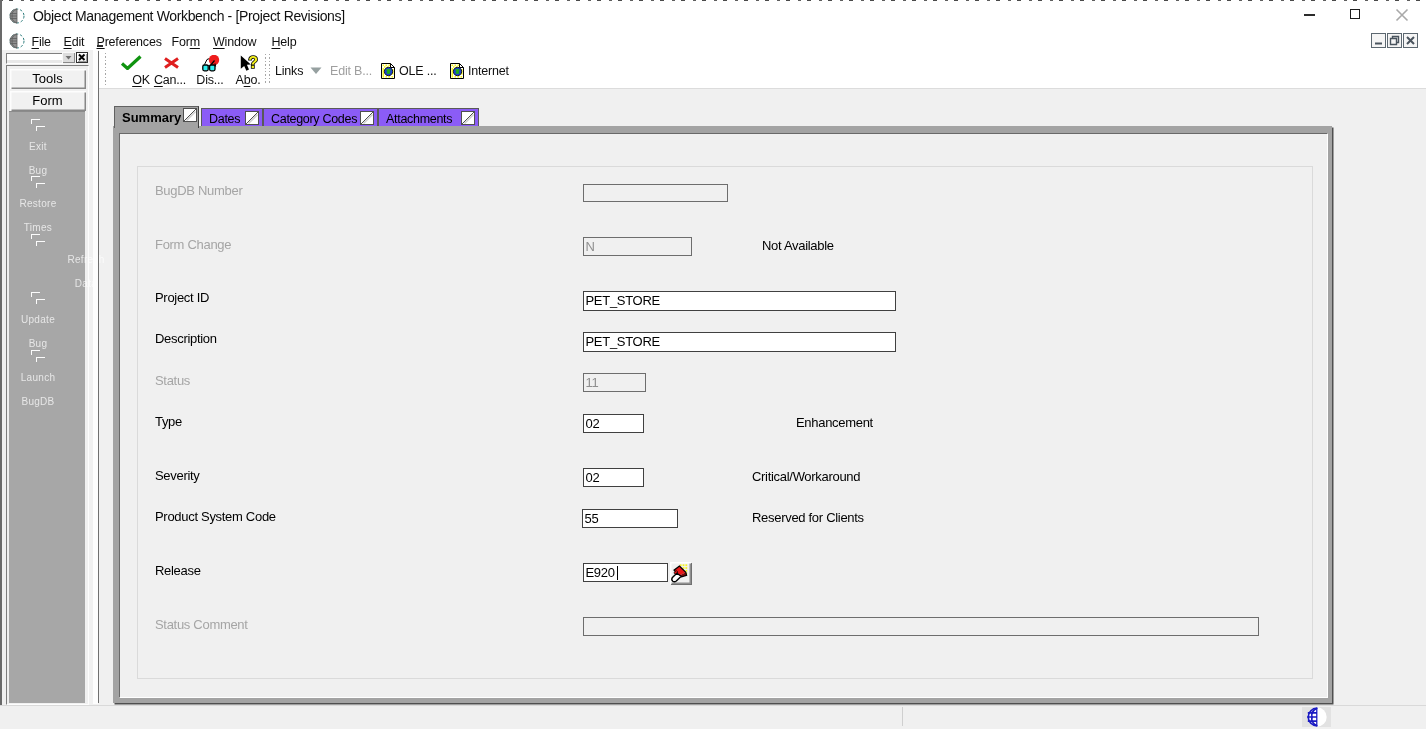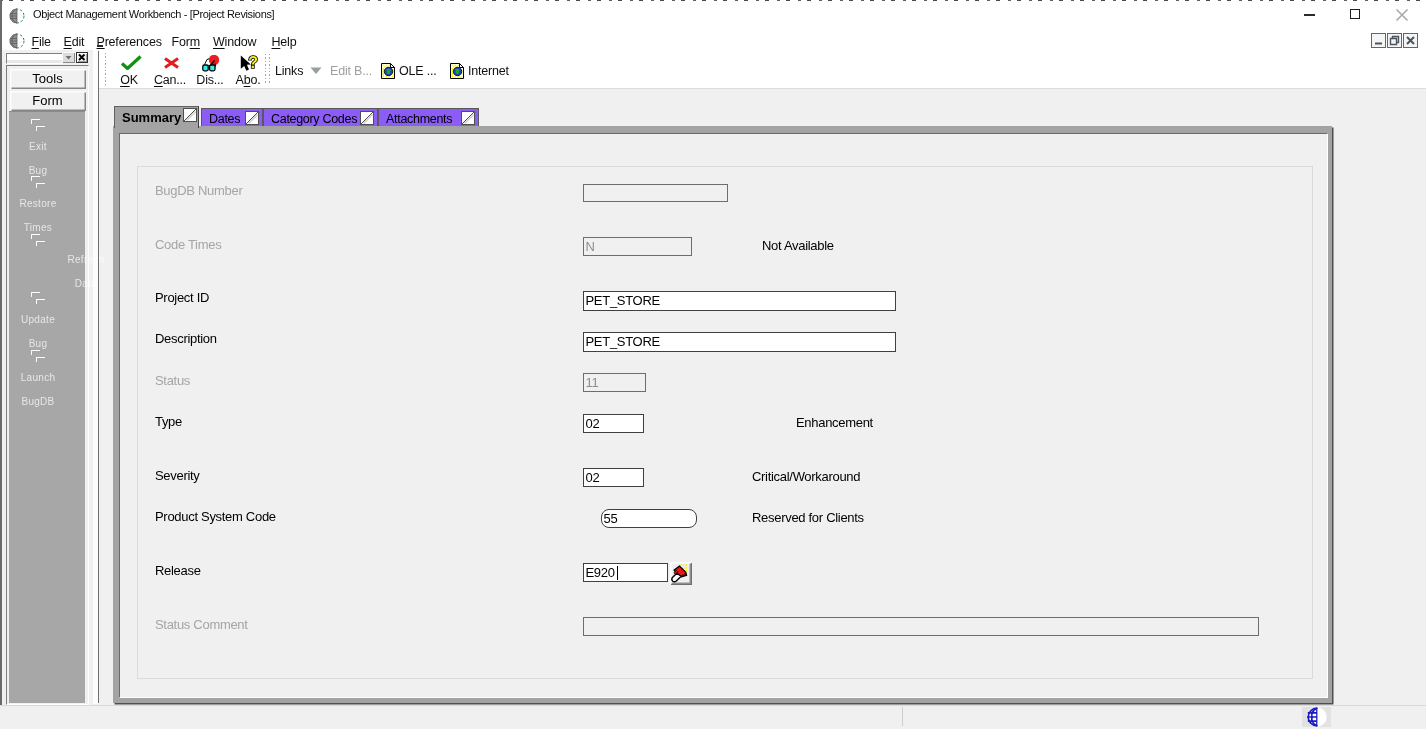--- a/index.html
+++ b/index.html
@@ -54,21 +54,21 @@
 
   <div class="abs" style="left:0;top:0;width:1426px;height:1px;background-image:repeating-linear-gradient(90deg,#5e5e5e 0 3px,transparent 3px 9px,#4a4a4a 9px 13px,transparent 13px 21px);"></div>
   <div class="abs" style="left:0;top:0;width:1.5px;height:729px;background:#6a6a6a;"></div>
   <div class="abs" style="left:0;top:727.5px;width:1426px;height:1.5px;background:#4f4f4f;"></div>
 
   <svg class="abs" style="left:9px;top:8px;" width="16" height="16" viewBox="0 0 16 16">
     <circle cx="8" cy="8" r="7" fill="none" stroke="#2e7d7d" stroke-width="1" stroke-dasharray="2.5 2"></circle>
     <path d="M8 1 A7 7 0 0 0 8 15 Z" fill="#909090"></path>
     <path d="M8 1 A7 7 0 0 0 8 15 M8 1 A11 7 0 0 0 3.2 8 A11 7 0 0 0 8 15 M8 1 L8 15 M1.4 5.5 L8 5.5 M1 8 L8 8 M1.4 10.5 L8 10.5" stroke="#5e5e5e" stroke-width="0.8" fill="none"></path>
   </svg>
-  <div class="abs" style="left:33px;top:7.5px;font-size:11px;letter-spacing:-0.35px;color:#101010;">Object Management Workbench - [Project Revisions]</div>
+  <div class="abs" style="left:33px;top:7.5px;font-size:14px;letter-spacing:-0.35px;color:#101010;">Object Management Workbench - [Project Revisions]</div>
 
   <div class="abs" style="left:1304px;top:14px;width:11px;height:1.5px;background:#2b2b2b;"></div>
   <div class="abs" style="left:1350px;top:9px;width:8px;height:8px;border:1.5px solid #1d1d1d;"></div>
   <svg class="abs" style="left:1395px;top:8px;" width="14" height="14">
       <path d="M1.5 1.5 L12.5 12.5 M12.5 1.5 L1.5 12.5" stroke="#a9a9a9" stroke-width="1.6"></path>
     </svg>
 
   <svg class="abs" style="left:9px;top:33px;" width="16" height="16" viewBox="0 0 16 16">
     <circle cx="8" cy="8" r="7" fill="none" stroke="#2e7d7d" stroke-width="1" stroke-dasharray="2.5 2"></circle>
     <path d="M8 1 A7 7 0 0 0 8 15 Z" fill="#909090"></path>
@@ -94,21 +94,21 @@
   <div class="abs" style="left:1403px;top:33px;width:15px;height:15px;background:#f5f5f5;border:1px solid #5c6770;box-sizing:border-box;">
       <svg width="13" height="13">
         <path d="M3 3 L10 10 M10 3 L3 10" stroke="#4a545e" stroke-width="2"></path>
       </svg>
     </div>
 
   <div class="dotgrip" style="left:105px;top:53px;height:33px;"></div>
   <svg class="abs" style="left:120px;top:55px;" width="23" height="15">
       <path d="M2 8.5 L7.5 13.5 L20.5 1.5" stroke="#0f930f" stroke-width="3.2" fill="none"></path>
     </svg>
-  <div class="tlbl" style="left:112px;top:72.5px;width:34px;text-align:center;"><u>O</u>K</div>
+  <div class="tlbl" style="left:124px;top:72.5px;width:34px;text-align:center;"><u>O</u>K</div>
   <svg class="abs" style="left:163px;top:56px;" width="17" height="14">
       <path d="M2 2.5 L15 11.5 M15 2.5 L2 11.5" stroke="#df1f1f" stroke-width="3" fill="none"></path>
     </svg>
   <div class="tlbl" style="left:152px;top:72.5px;width:36px;text-align:center;"><u>C</u>an...</div>
   <svg class="abs" style="left:202px;top:55px;" width="18" height="17" viewBox="0 0 18 17">
     <path d="M2.5 9.5 L5 4.5 L7.5 3.5" stroke="#000" stroke-width="1" fill="none"></path>
     <circle cx="12" cy="5" r="5.2" fill="#ee1c1c"></circle>
     <path d="M8 11 L12.5 5.5 M13 8.5 L13.6 11.5" stroke="#000" stroke-width="1.2" fill="none"></path>
     <rect x="0.8" y="10" width="5.4" height="5.8" rx="1.5" fill="#2ff0f0" stroke="#000" stroke-width="1.3"></rect>
     <rect x="7.6" y="10" width="5.4" height="5.8" rx="1.5" fill="#2ff0f0" stroke="#000" stroke-width="1.3"></rect>
@@ -238,21 +238,21 @@
       </svg>
   </div>
 
   <div class="abs" id="panel"></div>
   <div class="abs" id="panelin"></div>
   <div class="abs" id="groupbox"></div>
   <div class="abs" id="form">
     <div class="lbl dis" style="left:155px;top:182.5px;">BugDB Number</div>
     <div class="inp dis" style="left:583px;top:184px;width:141.5px;height:16px;"></div>
 
-    <div class="lbl dis" style="left:155px;top:236.5px;">Code Times</div>
+    <div class="lbl dis" style="left:155px;top:236.5px;">Form Change</div>
     <div class="inp dis" style="left:583px;top:237px;width:105px;height:17px;">N</div>
     <div class="rlbl" style="left:762px;top:238px;">Not Available</div>
 
     <div class="lbl" style="left:155px;top:289.5px;">Project ID</div>
     <div class="inp" style="left:583px;top:291px;width:309px;height:18px;">PET_STORE</div>
 
     <div class="lbl" style="left:155px;top:330.5px;">Description</div>
     <div class="inp" style="left:583px;top:332px;width:309px;height:18px;">PET_STORE</div>
 
     <div class="lbl dis" style="left:155px;top:372.5px;">Status</div>
@@ -260,21 +260,21 @@
 
     <div class="lbl" style="left:155px;top:413.5px;">Type</div>
     <div class="inp" style="left:583px;top:414px;width:57px;height:17px;">02</div>
     <div class="rlbl" style="left:752px;top:415px;margin-left:44px;">Enhancement</div>
 
     <div class="lbl" style="left:155px;top:467.5px;">Severity</div>
     <div class="inp" style="left:583px;top:468px;width:57px;height:17px;">02</div>
     <div class="rlbl" style="left:752px;top:469px;">Critical/Workaround</div>
 
     <div class="lbl" style="left:155px;top:508.5px;">Product System Code</div>
-    <div class="inp" style="left:601px;top:509px;width:92px;height:17px;border-radius:8px;">55</div>
+    <div class="inp" style="left:582px;top:509px;width:92px;height:17px;">55</div>
     <div class="rlbl" style="left:752px;top:510px;">Reserved for Clients</div>
 
     <div class="lbl" style="left:155px;top:562.5px;">Release</div>
     <div class="inp" style="left:583px;top:563px;width:81px;height:17px;">E920</div>
     <div class="abs" style="left:617px;top:566px;width:1px;height:14px;background:#000;"></div>
     <div class="abs" style="left:670px;top:562px;width:21px;height:22px;background:#f1f1f1;box-shadow:inset 1.5px 1.5px 0 #ffffff, inset -1.5px -1.5px 0 #8f8f8f, 1px 1px 0 #707070;">
       <svg width="21" height="22" viewBox="0 0 21 22">
         <g fill="#f7f425">
           <rect x="9.8" y="2.3" width="1.8" height="1.8"></rect>
             <rect x="12.6" y="2.3" width="1.8" height="1.8"></rect>

